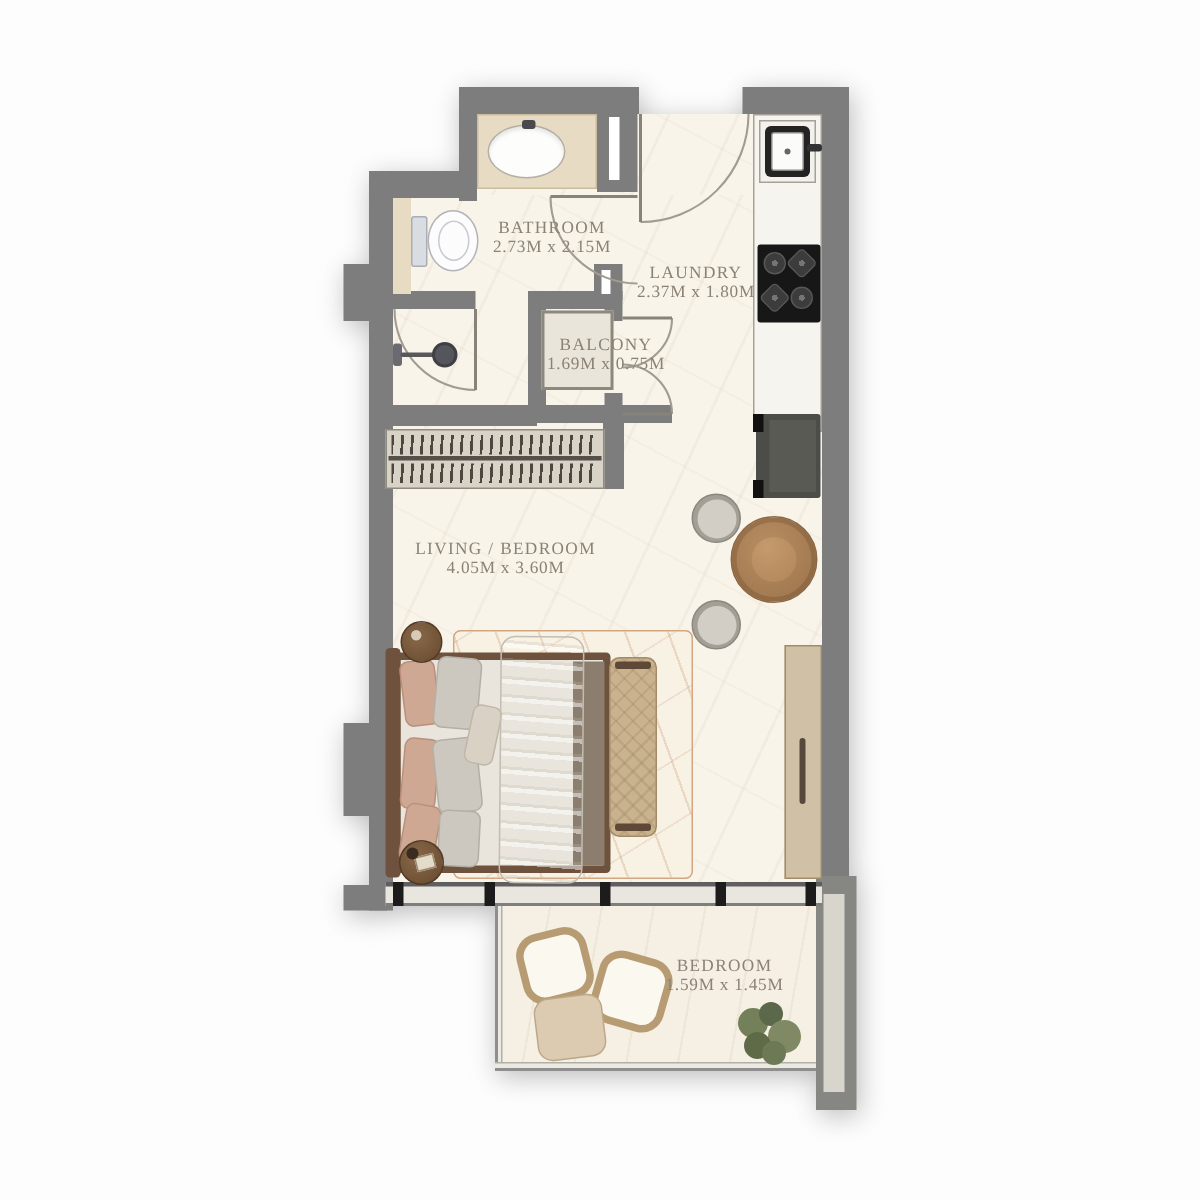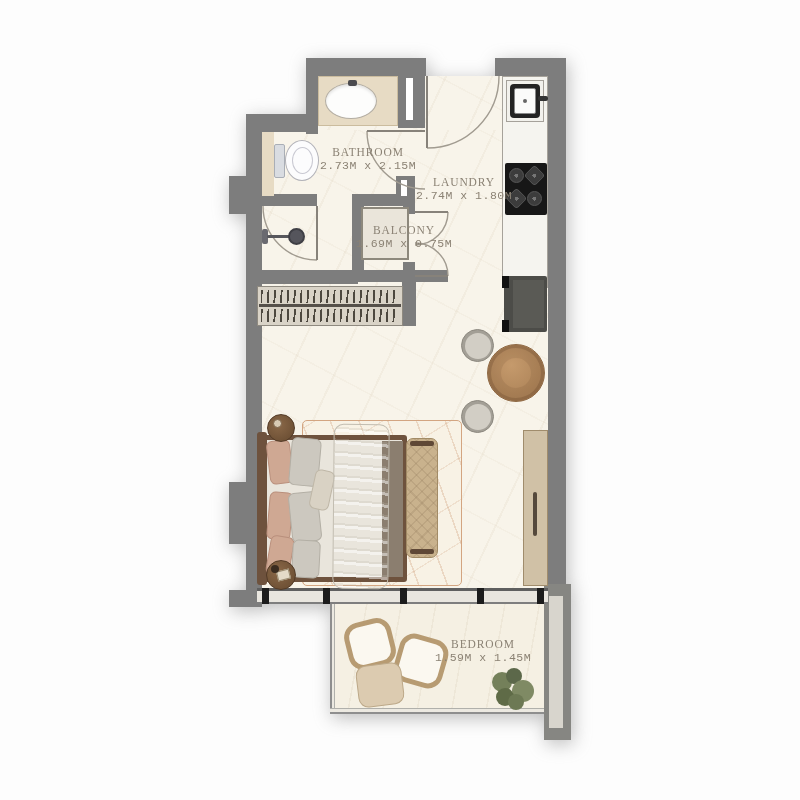--- a/index.html
+++ b/index.html
@@ -17,21 +17,21 @@
          z-index:1;}
   .wall{background:#7d7d7d;z-index:3;}
   .wall-slit{background:#ffffff;z-index:4;}
   .rug{z-index:2;border:1.5px solid #d3a581;border-radius:5px;background:#f8f2e5;
        background-image:repeating-linear-gradient(70deg, rgba(197,138,96,0.26) 0 1.5px, transparent 1.5px 27px),
                         repeating-linear-gradient(-32deg, rgba(197,138,96,0.18) 0 1.2px, transparent 1.2px 36px);}
   .fx{z-index:5;}
   #arc-overlay{position:absolute;left:0;top:0;z-index:4;}
   .label{position:absolute;z-index:6;transform:translateX(-50%);text-align:center;white-space:nowrap;
          color:#8b8274;font-size:11.5px;line-height:13px;letter-spacing:0.9px;}
-  .label .dims{letter-spacing:0.5px;font-family:Liberation Mono, monospace;}
+  .label .dims{letter-spacing:0.5px;}
   .hangers{background:repeating-linear-gradient(94deg, #4d483f 0 1.8px, transparent 1.8px 6.6px);}
   .pillow{position:absolute;z-index:5;border-radius:6px;}
   .circle{border-radius:50%;}
   .burner{position:absolute;width:15px;height:15px;border-radius:50%;
           background:radial-gradient(circle, #757575 0 2px, #3c3c3c 2px 100%);border:1px solid #575757;}
 </style>
 </head>
 <body>
 
 <div id="canvas">
@@ -171,25 +171,29 @@
         <circle cx="385" cy="233" r="15" fill="rgba(255,255,255,0.35)"></circle>
       </g>
     </svg>
 
     <div class="label" style="left:368px;top:146px;">
       <div class="name">BATHROOM</div>
       <div class="dims">2.73M x 2.15M</div>
     </div>
     <div class="label" style="left:464px;top:176px;">
       <div class="name">LAUNDRY</div>
-      <div class="dims">2.74M x 1.80M</div>
+      <div class="dims">2.37M x 1.80M</div>
     </div>
     <div class="label" style="left:404px;top:224px;">
       <div class="name">BALCONY</div>
       <div class="dims">1.69M x 0.75M</div>
+    </div>
+    <div class="label" style="left:337px;top:360px;">
+      <div class="name">LIVING / BEDROOM</div>
+      <div class="dims">4.05M x 3.60M</div>
     </div>
     <div class="label" style="left:483px;top:638px;">
       <div class="name">BEDROOM</div>
       <div class="dims">1.59M x 1.45M</div>
     </div>
 
   </div>
 </div>
 
 </body></html>

